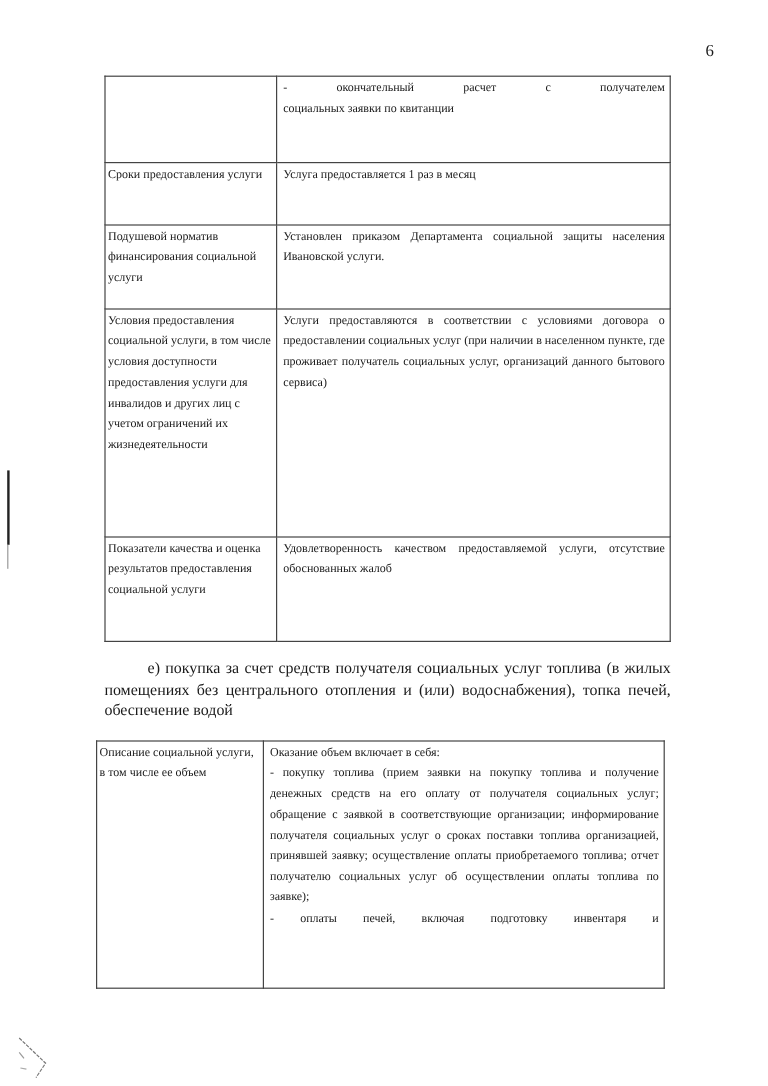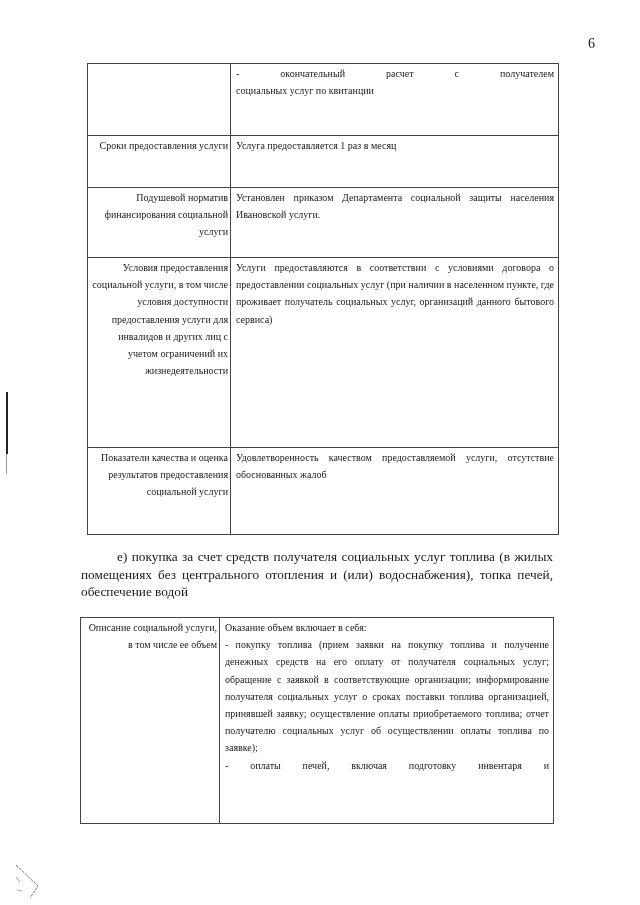--- a/index.html
+++ b/index.html
@@ -6,27 +6,27 @@
   body {
     width:640px; height:905px; background:#ffffff; position:relative; overflow:hidden;
     font-family:"Liberation Serif", "DejaVu Serif", serif; color:#1a1a1a;
   }
   .page-num { position:absolute; left:588px; top:36px; font-size:14px; }
   table.doc {
     position:absolute; border-collapse:collapse; table-layout:fixed;
     font-size:10px; line-height:17.2px;
   }
   table.doc td { border:1px solid #444; vertical-align:top; padding:1px 4px 0 5px; }
-  table.doc td.lbl { text-align:right; padding:1px 2px 0 2px; }
+  table.doc td.lbl { text-align:left; padding:1px 2px 0 2px; }
   table.doc td.val { text-align:justify; }
   .just-line { display:block; text-align:justify; text-align-last:justify; }
   #t1 { left:87px; top:63px; width:471px; }
   #t2 { left:80px; top:617px; width:473px; }
   .para {
-    position:absolute; left:81px; top:548px; width:472px;
+    position:absolute; left:87px; top:548px; width:472px;
     font-size:13.3px; line-height:17.5px; text-align:justify;
   }
   .para .indent { display:inline-block; width:36px; }
   .margin-bar { position:absolute; left:6px; top:392px; width:2px; height:62px; background:#222; }
   .margin-bar2 { position:absolute; left:6px; top:454px; width:1px; height:20px; background:#999; }
   .scan-mark { position:absolute; left:10px; top:860px; }
 </style>
 </head>
 <body>
 
@@ -35,21 +35,21 @@
 <table class="doc" id="t1">
   <colgroup>
       <col style="width:143px">
       <col style="width:328px">
     </colgroup>
   <tbody>
       <tr style="height:72px">
     <td class="lbl"></td>
     <td class="val">
       <span class="just-line">-    окончательный    расчет    с    получателем</span>
-      <span>социальных услуг по квитанции</span>
+      <span>социальных заявки по квитанции</span>
     </td>
   </tr>
   <tr style="height:52px">
     <td class="lbl">Сроки предоставления услуги</td>
     <td class="val">Услуга предоставляется 1 раз в месяц</td>
   </tr>
   <tr style="height:70px">
     <td class="lbl">Подушевой норматив финансирования социальной услуги</td>
     <td class="val">Установлен приказом Департамента социальной защиты населения Ивановской услуги.</td>
   </tr>

